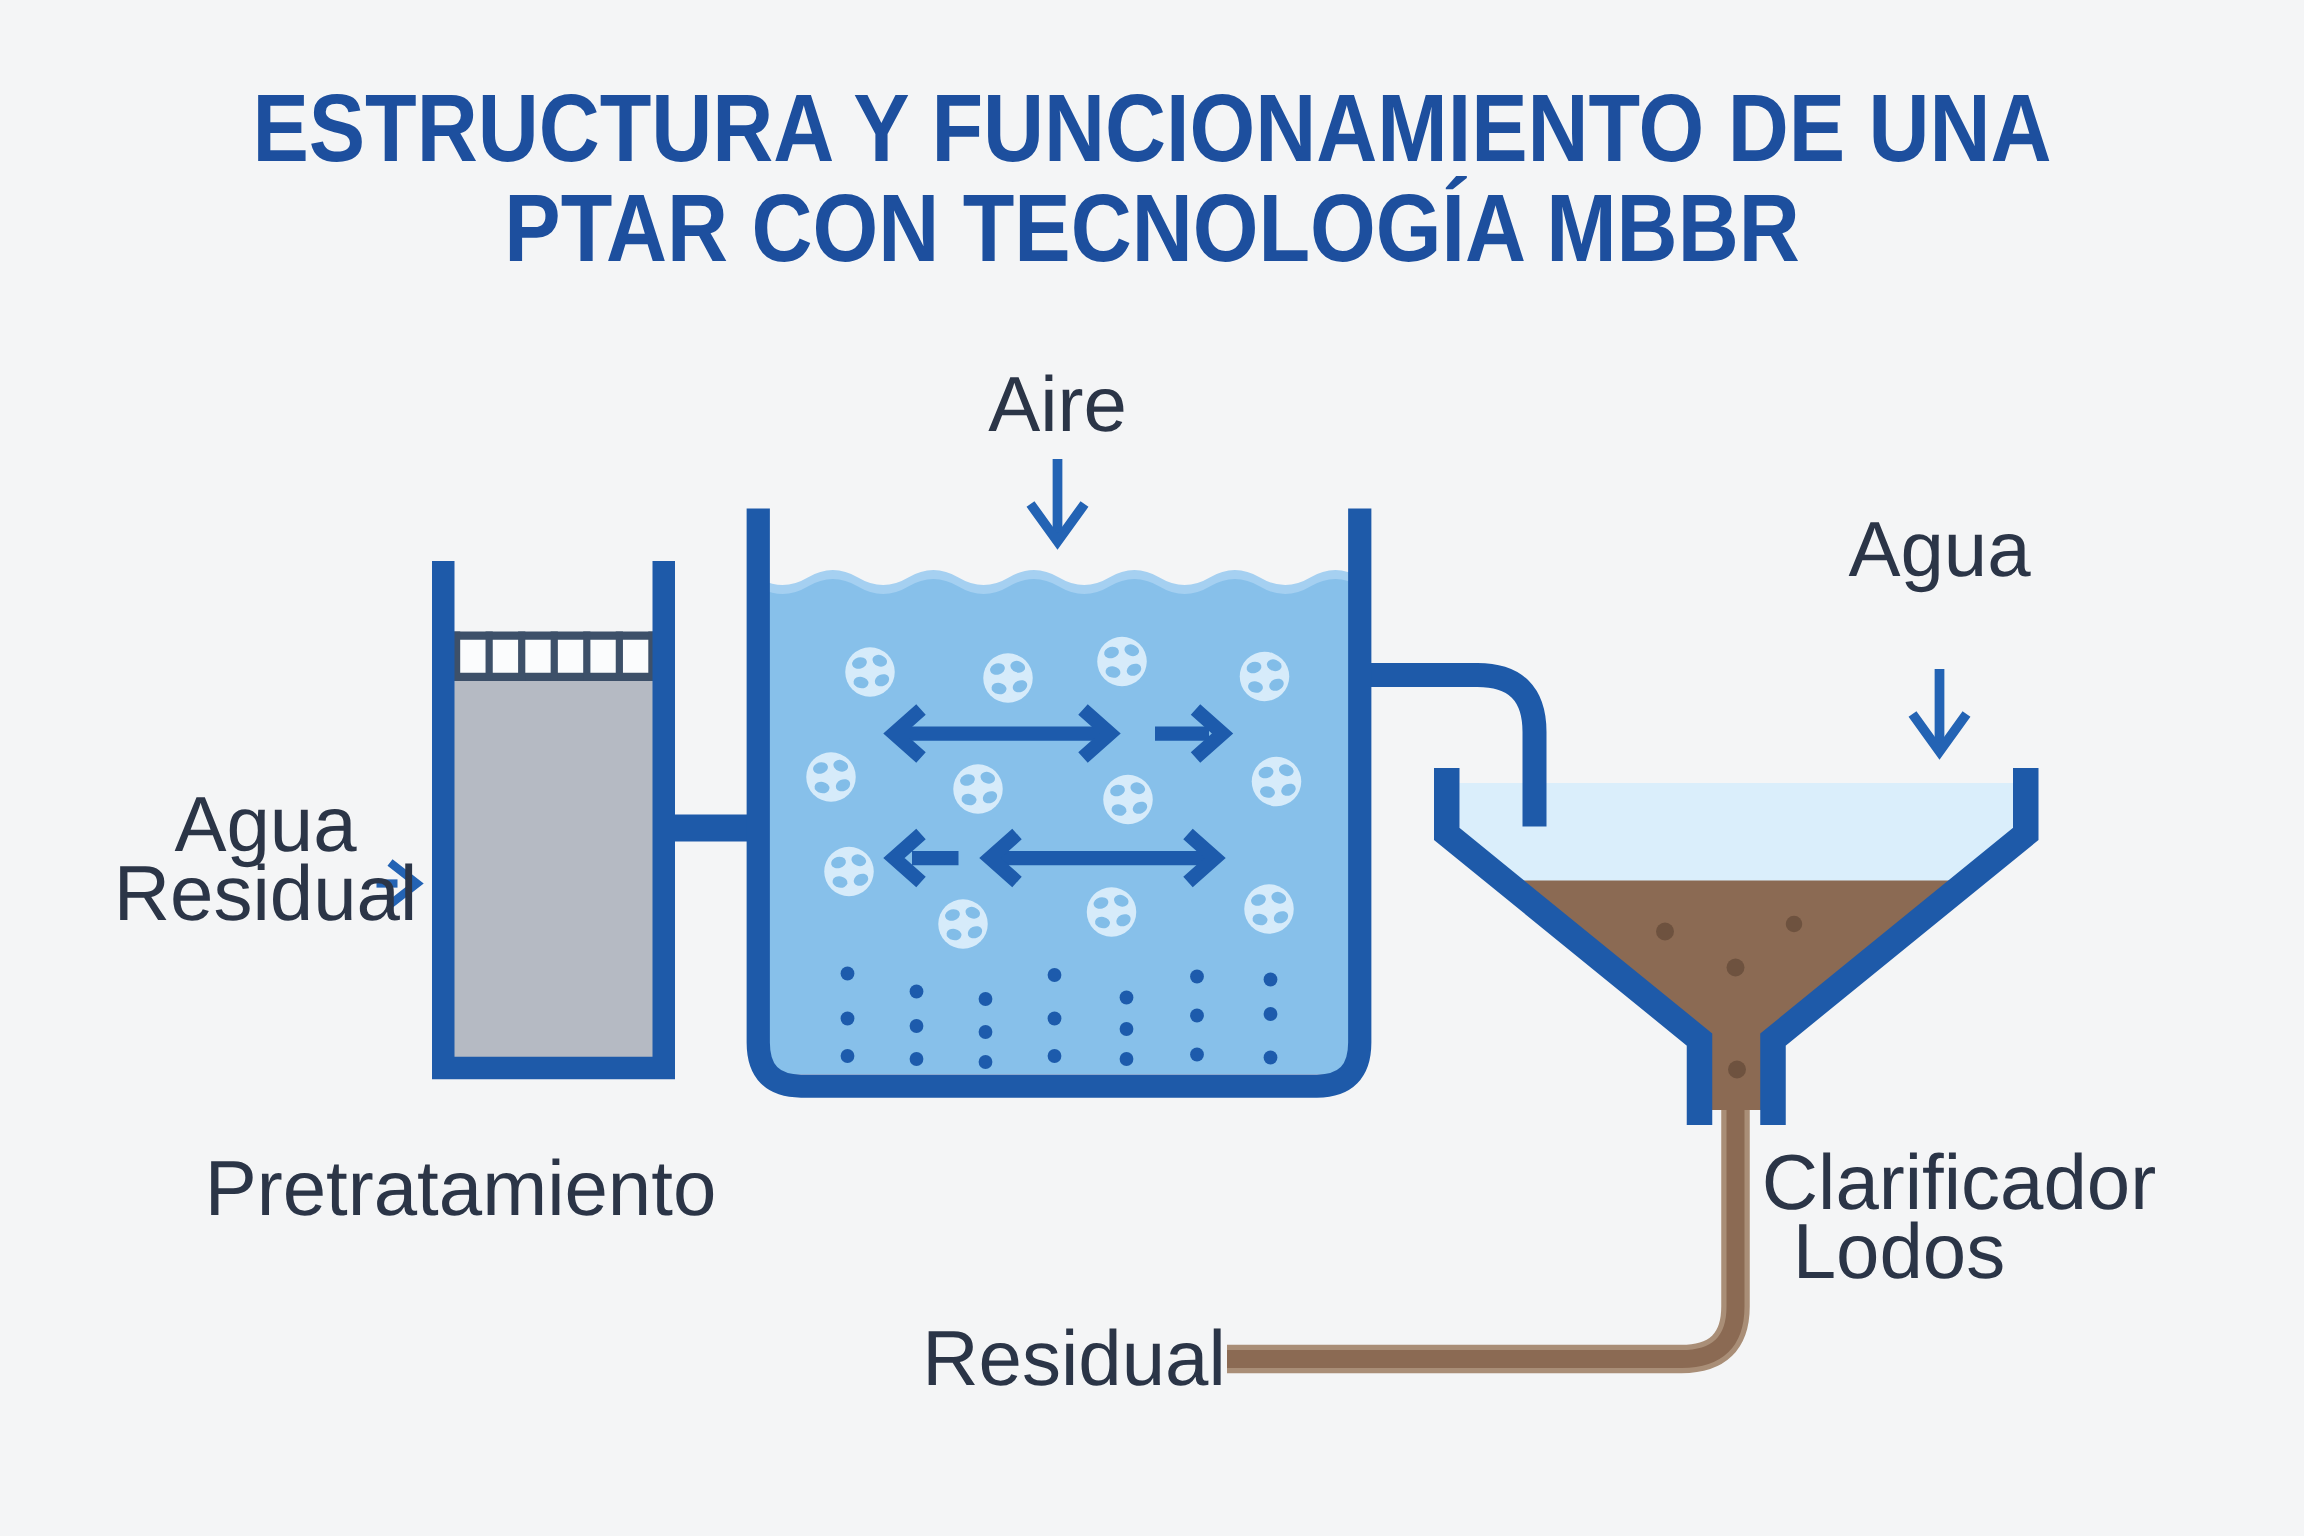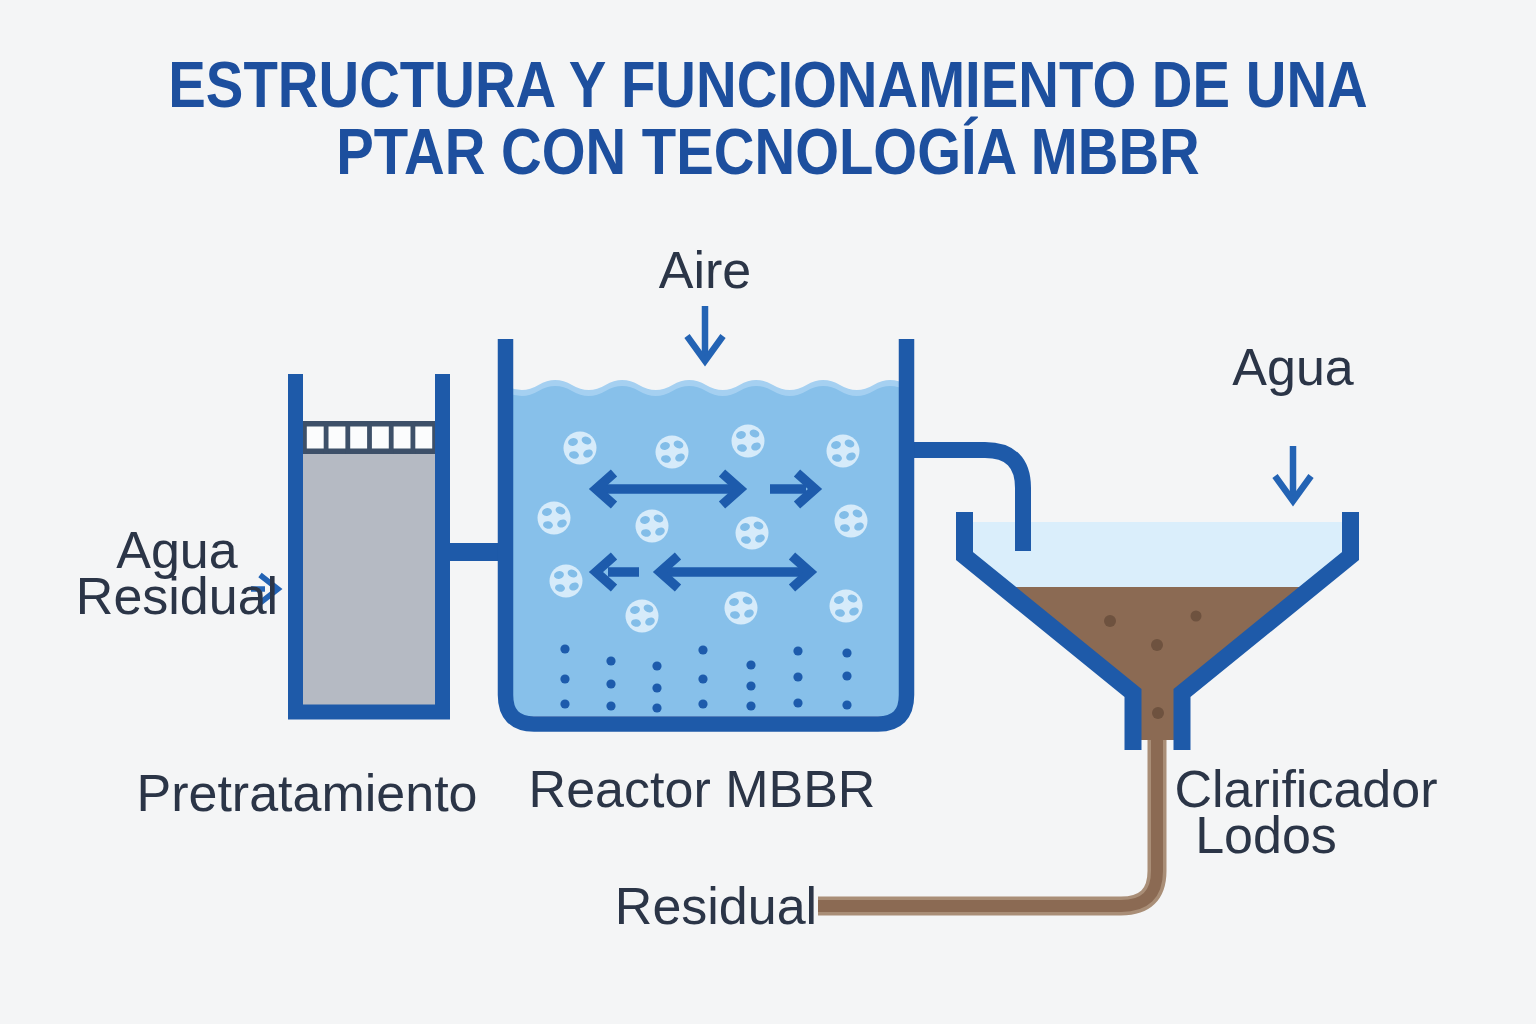--- a/index.html
+++ b/index.html
@@ -177,18 +177,17 @@
   <div class="label" style="left:177px;top:527px;">
     <span class="ln">Agua</span>
     <span class="ln">Residual</span>
   </div>
 
   <div class="label" style="left:1293px;top:344px;">
     <span class="ln">Agua</span>
   </div>
 
   <div class="label" style="left:307px;top:770px;">Pretratamiento</div>
-  <div class="label" style="left:702px;top:766px;">Reactor MBBR</div>
   <div class="label" style="left:1306px;top:766px;">Clarificador</div>
   <div class="label" style="left:1266px;top:812px;">Lodos</div>
   <div class="label" style="left:716px;top:883px;">Residual</div>
 
 </div>
 
 </body></html>

